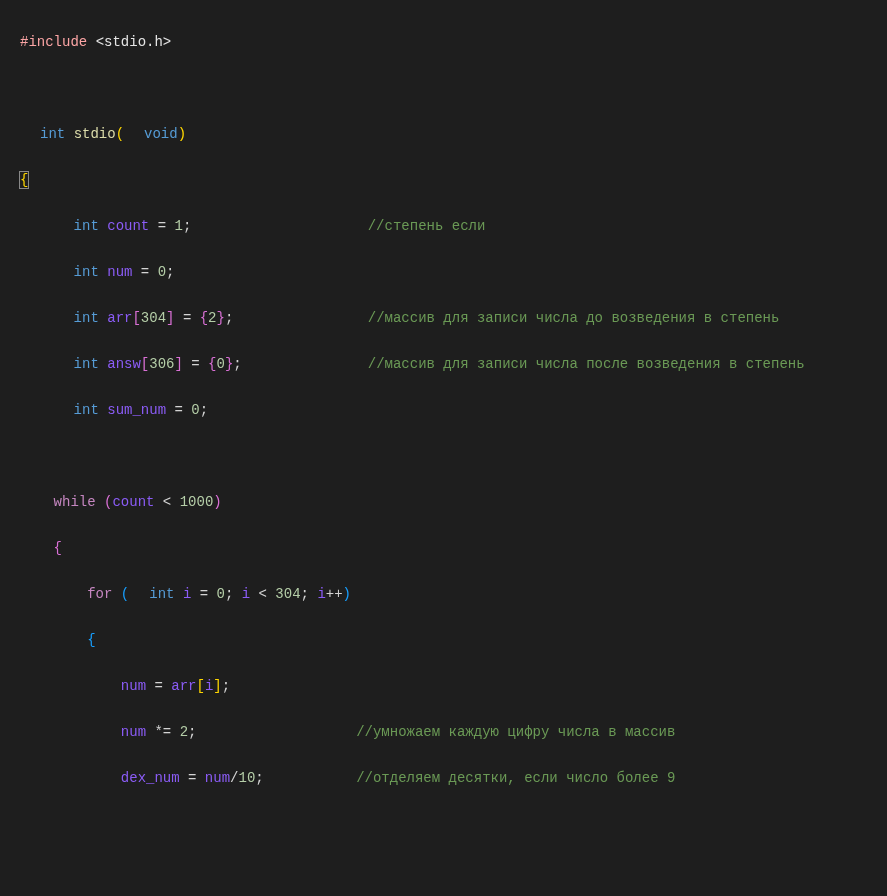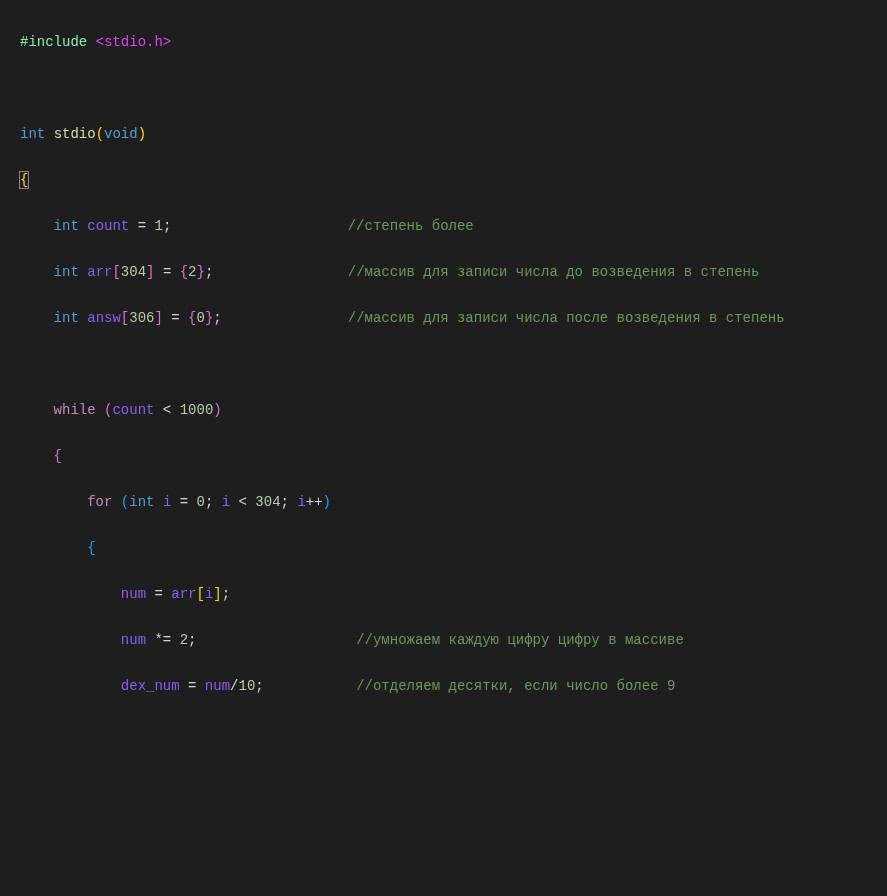--- a/index.html
+++ b/index.html
@@ -11,23 +11,23 @@
     line-height: 23px;
     color: #d4d4d4;
     width: 887px;
     height: 896px;
     overflow: hidden;
   }
   .editor {
     padding: 8px 0 0 20px;
     white-space: pre;
   }
-  .kw-preproc { color: #86efac; }
-  .angle-str { color: #d946ef; }
-  .kw-type { color: #569cd6; }
+  .kw-preproc { color: #fca5a5; }
+  .angle-str { color: #e5e5e5; }
+  .kw-type { color: #569cd6; margin-left: 20px; }
   .kw-control { color: #c586c0; }
   .fn-name { color: #dcdcaa; }
   .var { color: #8b5cf6; }
   .num { color: #b5cea8; }
   .op { color: #d4d4d4; }
   .brace-yellow { color: #ffd700; }
   .brace-pink { color: #da70d6; }
   .brace-blue { color: #179fff; }
   .bracket-yellow { color: #ffd700; }
   .bracket-pink { color: #da70d6; }
@@ -43,30 +43,32 @@
   .line { display: block; }
 </style>
 </head>
 <body>
 
 <div class="editor">
 <span class="line"><span class="kw-preproc">#include</span> <span class="angle-str">&lt;stdio.h&gt;</span></span>
 <span class="line"> </span>
 <span class="line"><span class="kw-type">int</span> <span class="fn-name">stdio</span><span class="paren-yellow">(</span><span class="kw-type">void</span><span class="paren-yellow">)</span></span>
 <span class="line"><span class="brace-yellow selected-brace">{</span></span>
-<span class="line">    <span class="kw-type">int</span> <span class="var">count</span> <span class="op">=</span> <span class="num">1</span><span class="punct">;</span>                     <span class="comment">//степень более</span></span>
+<span class="line">    <span class="kw-type">int</span> <span class="var">count</span> <span class="op">=</span> <span class="num">1</span><span class="punct">;</span>                     <span class="comment">//степень если</span></span>
+<span class="line">    <span class="kw-type">int</span> <span class="var">num</span> <span class="op">=</span> <span class="num">0</span><span class="punct">;</span></span>
 <span class="line">    <span class="kw-type">int</span> <span class="var">arr</span><span class="bracket-pink">[</span><span class="num">304</span><span class="bracket-pink">]</span> <span class="op">=</span> <span class="brace-pink">{</span><span class="num">2</span><span class="brace-pink">}</span><span class="punct">;</span>                <span class="comment">//массив для записи числа до возведения в степень</span></span>
 <span class="line">    <span class="kw-type">int</span> <span class="var">answ</span><span class="bracket-pink">[</span><span class="num">306</span><span class="bracket-pink">]</span> <span class="op">=</span> <span class="brace-pink">{</span><span class="num">0</span><span class="brace-pink">}</span><span class="punct">;</span>               <span class="comment">//массив для записи числа после возведения в степень</span></span>
+<span class="line">    <span class="kw-type">int</span> <span class="var">sum_num</span> <span class="op">=</span> <span class="num">0</span><span class="punct">;</span></span>
 <span class="line"> </span>
 <span class="line">    <span class="kw-control">while</span> <span class="paren-pink">(</span><span class="var">count</span> <span class="op">&lt;</span> <span class="num">1000</span><span class="paren-pink">)</span></span>
 <span class="line">    <span class="brace-pink">{</span></span>
 <span class="line">        <span class="kw-control">for</span> <span class="paren-blue">(</span><span class="kw-type">int</span> <span class="var">i</span> <span class="op">=</span> <span class="num">0</span><span class="punct">;</span> <span class="var">i</span> <span class="op">&lt;</span> <span class="num">304</span><span class="punct">;</span> <span class="var">i</span><span class="op">++</span><span class="paren-blue">)</span></span>
 <span class="line">        <span class="brace-blue">{</span></span>
 <span class="line">            <span class="var">num</span> <span class="op">=</span> <span class="var">arr</span><span class="bracket-yellow">[</span><span class="var">i</span><span class="bracket-yellow">]</span><span class="punct">;</span></span>
-<span class="line">            <span class="var">num</span> <span class="op">*=</span> <span class="num">2</span><span class="punct">;</span>                   <span class="comment">//умножаем каждую цифру цифру в массиве</span></span>
+<span class="line">            <span class="var">num</span> <span class="op">*=</span> <span class="num">2</span><span class="punct">;</span>                   <span class="comment">//умножаем каждую цифру числа в массив</span></span>
 <span class="line">            <span class="var">dex_num</span> <span class="op">=</span> <span class="var">num</span><span class="op">/</span><span class="num">10</span><span class="punct">;</span>           <span class="comment">//отделяем десятки, если число более 9</span></span>
 
 
 
 
 
 
 
 
 

